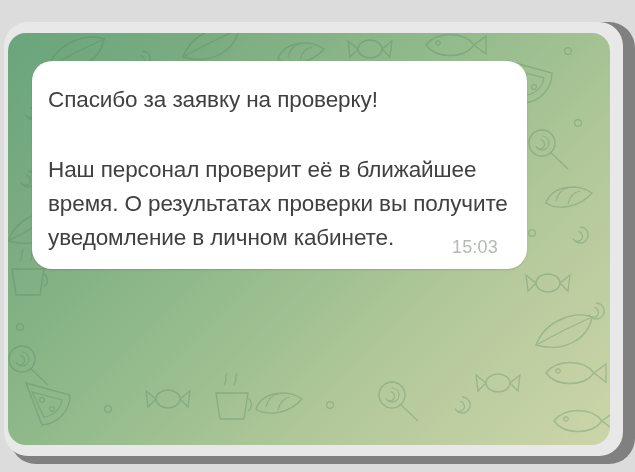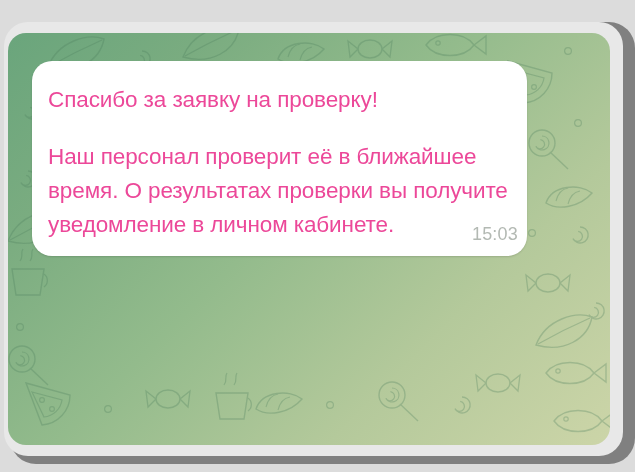--- a/index.html
+++ b/index.html
@@ -79,34 +79,34 @@
     width: 495px;
     box-sizing: border-box;
     background: #ffffff;
     border-radius: 20px;
     padding: 22px 16px 14px 16px;
     box-shadow: 0 1px 2px rgba(0,0,0,0.13);
   }
 
   .msg-paragraph {
     margin: 0;
-    color: #ec4899;
+    color: #404040;
     font-size: 22.5px;
     line-height: 34px;
     letter-spacing: -0.1px;
     white-space: pre-wrap;
     word-break: normal;
   }
   .msg-paragraph + .msg-paragraph {
-    margin-top: 23px;
+    margin-top: 36px;
   }
 
   #message-meta {
     position: absolute;
-    right: 9px;
+    right: 29px;
     bottom: 11px;
     font-size: 18px;
     color: #b3b9b3;
     letter-spacing: 0.2px;
   }
 </style>
 </head>
 <body>
 
 <div id="screen">

